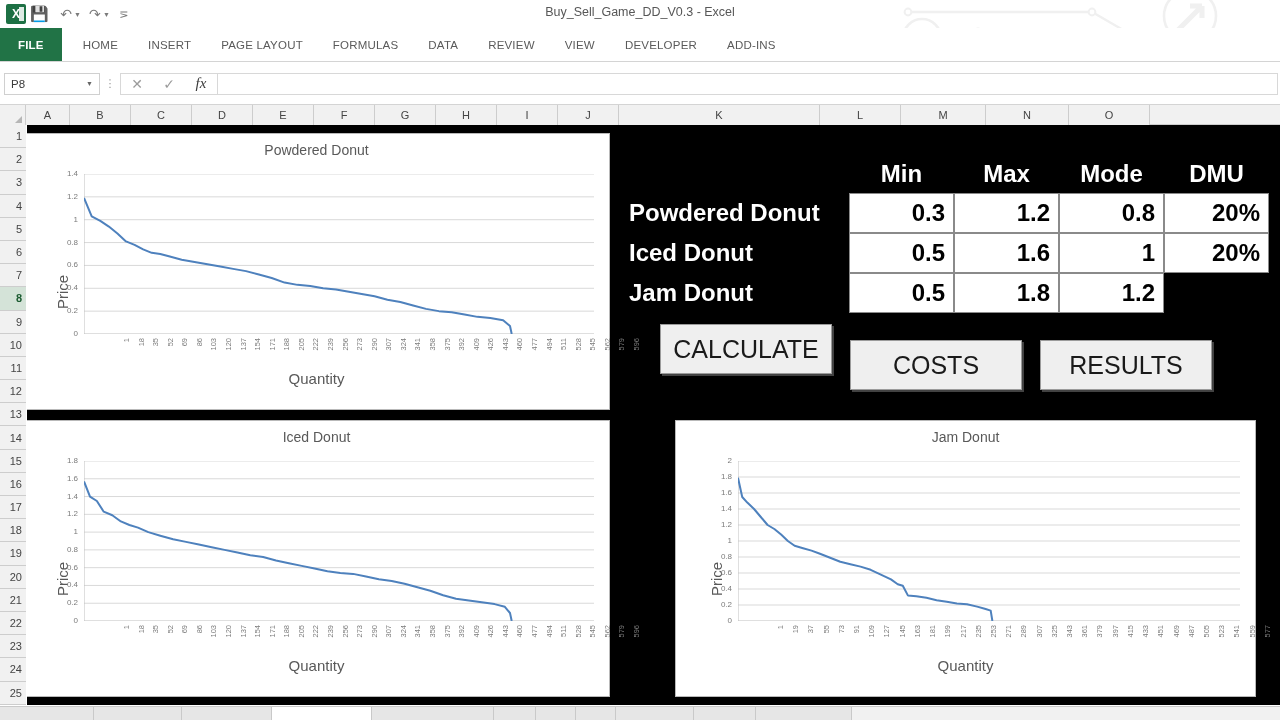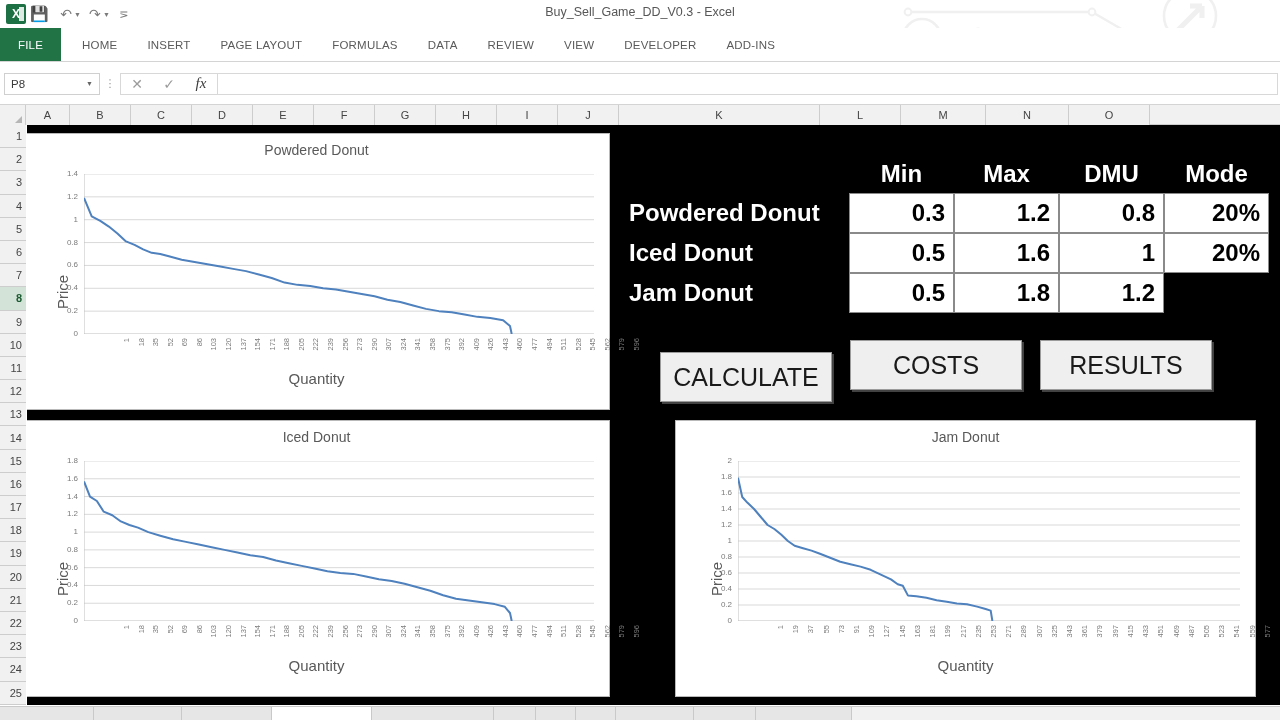--- a/index.html
+++ b/index.html
@@ -43,21 +43,21 @@
   
   .ribbon {
     position: absolute; left: 0; top: 28px; width: 1280px; height: 34px;
     background: #ffffff; display: flex; align-items: stretch;
   }
   .tab {
     display: flex; align-items: center; padding: 0 15px;
     font-size: 11.5px; color: #5a5a5a; letter-spacing: .2px;
   }
   .tab-file {
-    background: #217346; color: #ffffff; font-weight: 400;
+    background: #217346; color: #ffffff; font-weight: 700;
     padding: 0 18px; margin-right: 6px;
   }
   .ribbon-underline {
     position: absolute; left: 0; top: 61px; width: 1280px; height: 1px; background: #d4d4d4;
   }
 
   
   .formulabar {
     position: absolute; left: 0; top: 62px; width: 1280px; height: 43px;
     background: #ffffff; display: flex; align-items: center;
@@ -523,22 +523,22 @@
         <div class="xtick" style="left: 568px; top: 204px; width: 34px;">595</div>
       </div>
     <div class="xlabel" style="left:0; top:236px;">Quantity</div>
   </div>
 
   <div class="dtable" style="left:600px; top:30px; width:650px;font-weight:bold;">
     <div id="dt-head" class="dt-hdr-row">
         <div style="width: 222px; height: 38px;"></div>
         <div class="dt-hdr-cell" style="width: 105px; height: 38px;">Min</div>
         <div class="dt-hdr-cell" style="width: 105px; height: 38px;">Max</div>
+        <div class="dt-hdr-cell" style="width: 105px; height: 38px;">Mode</div>
         <div class="dt-hdr-cell" style="width: 105px; height: 38px;">DMU</div>
-        <div class="dt-hdr-cell" style="width: 105px; height: 38px;">Mode</div>
       </div>
     <div id="dt-body">
         <div style="display: flex;">
           <div class="dt-rowname" style="width: 222px; height: 40px;">Powdered Donut</div>
           <div class="dt-cell" style="width: 105px; height: 40px;">0.3</div>
           <div class="dt-cell" style="width: 105px; height: 40px;">1.2</div>
           <div class="dt-cell" style="width: 105px; height: 40px;">0.8</div>
           <div class="dt-cell" style="width: 105px; height: 40px;">20%</div>
         </div>
         <div style="display: flex;">
@@ -551,21 +551,21 @@
         <div style="display: flex;">
           <div class="dt-rowname" style="width: 222px; height: 40px;">Jam Donut</div>
           <div class="dt-cell" style="width: 105px; height: 40px;">0.5</div>
           <div class="dt-cell" style="width: 105px; height: 40px;">1.8</div>
           <div class="dt-cell" style="width: 105px; height: 40px;">1.2</div>
         </div>
       </div>
   </div>
 
   <div id="btns">
-      <div class="xbtn" style="left: 633px; top: 227px; width: 172px; height: 50px;">CALCULATE</div>
+      <div class="xbtn" style="left: 633px; top: 199px; width: 172px; height: 50px;">CALCULATE</div>
       <div class="xbtn" style="left: 823px; top: 215px; width: 172px; height: 50px;">COSTS</div>
       <div class="xbtn" style="left: 1013px; top: 215px; width: 172px; height: 50px;">RESULTS</div>
     </div>
 </div>
 
 <div class="tabbar" id="tabbar">
     <div class="sheet-tab" style="width: 94px;"></div>
     <div class="sheet-tab" style="width: 88px;"></div>
     <div class="sheet-tab" style="width: 90px;"></div>
     <div class="sheet-tab active" style="width: 100px;"></div>

